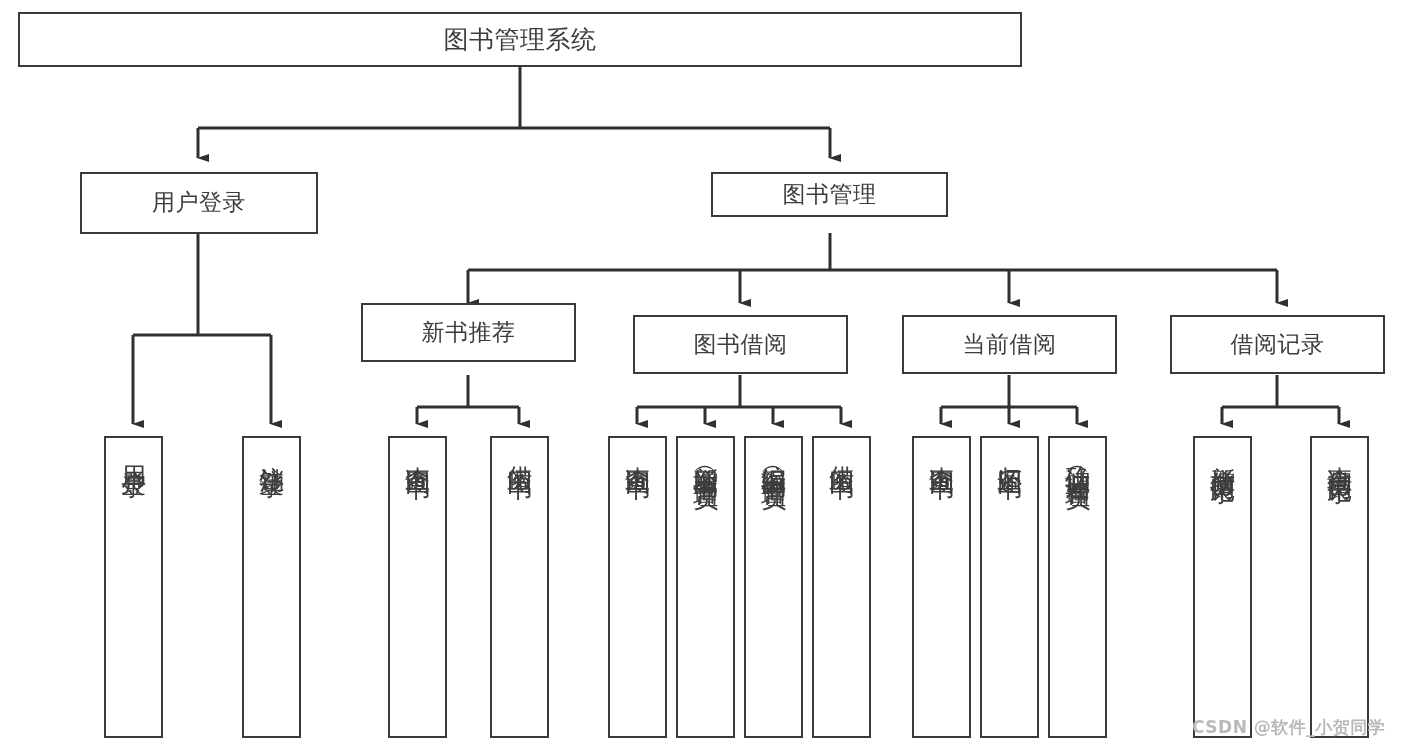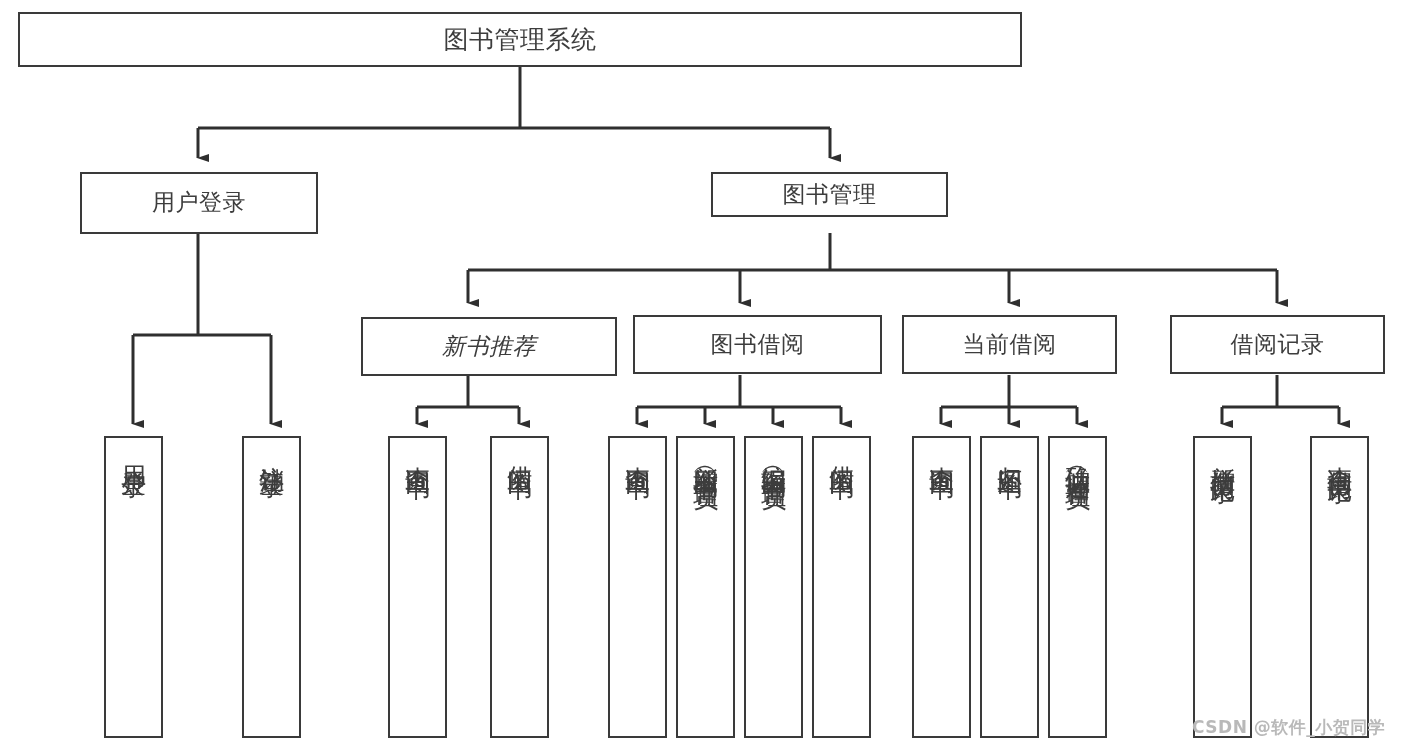--- a/index.html
+++ b/index.html
@@ -122,24 +122,24 @@
     <span class="node-label">图书管理系统</span>
   </div>
 
   <div class="node horiz" style="left:80px; top:172px; width:238px; height:62px;">
     <span class="node-label">用户登录</span>
   </div>
   <div class="node horiz" style="left:711px; top:172px; width:237px; height:45px;">
     <span class="node-label">图书管理</span>
   </div>
 
-  <div class="node horiz" style="left:361px; top:317px; width:256px; height:59px;font-style:italic;">
+  <div class="node horiz" style="left:361px; top:303px; width:215px; height:59px;">
     <span class="node-label">新书推荐</span>
   </div>
-  <div class="node horiz" style="left:633px; top:315px; width:249px; height:59px;align-items:center;">
+  <div class="node horiz" style="left:633px; top:315px; width:215px; height:59px;align-items:center;">
     <span class="node-label">图书借阅</span>
   </div>
   <div class="node horiz" style="left:1170px; top:315px; width:215px; height:59px;">
     <span class="node-label">借阅记录</span>
   </div>
   <div class="node horiz" style="left:902px; top:315px; width:215px; height:59px;">
     <span class="node-label">当前借阅</span>
   </div>
 
   <div class="node vert" style="left:104px; top:436px; width:59px; height:302px;">

